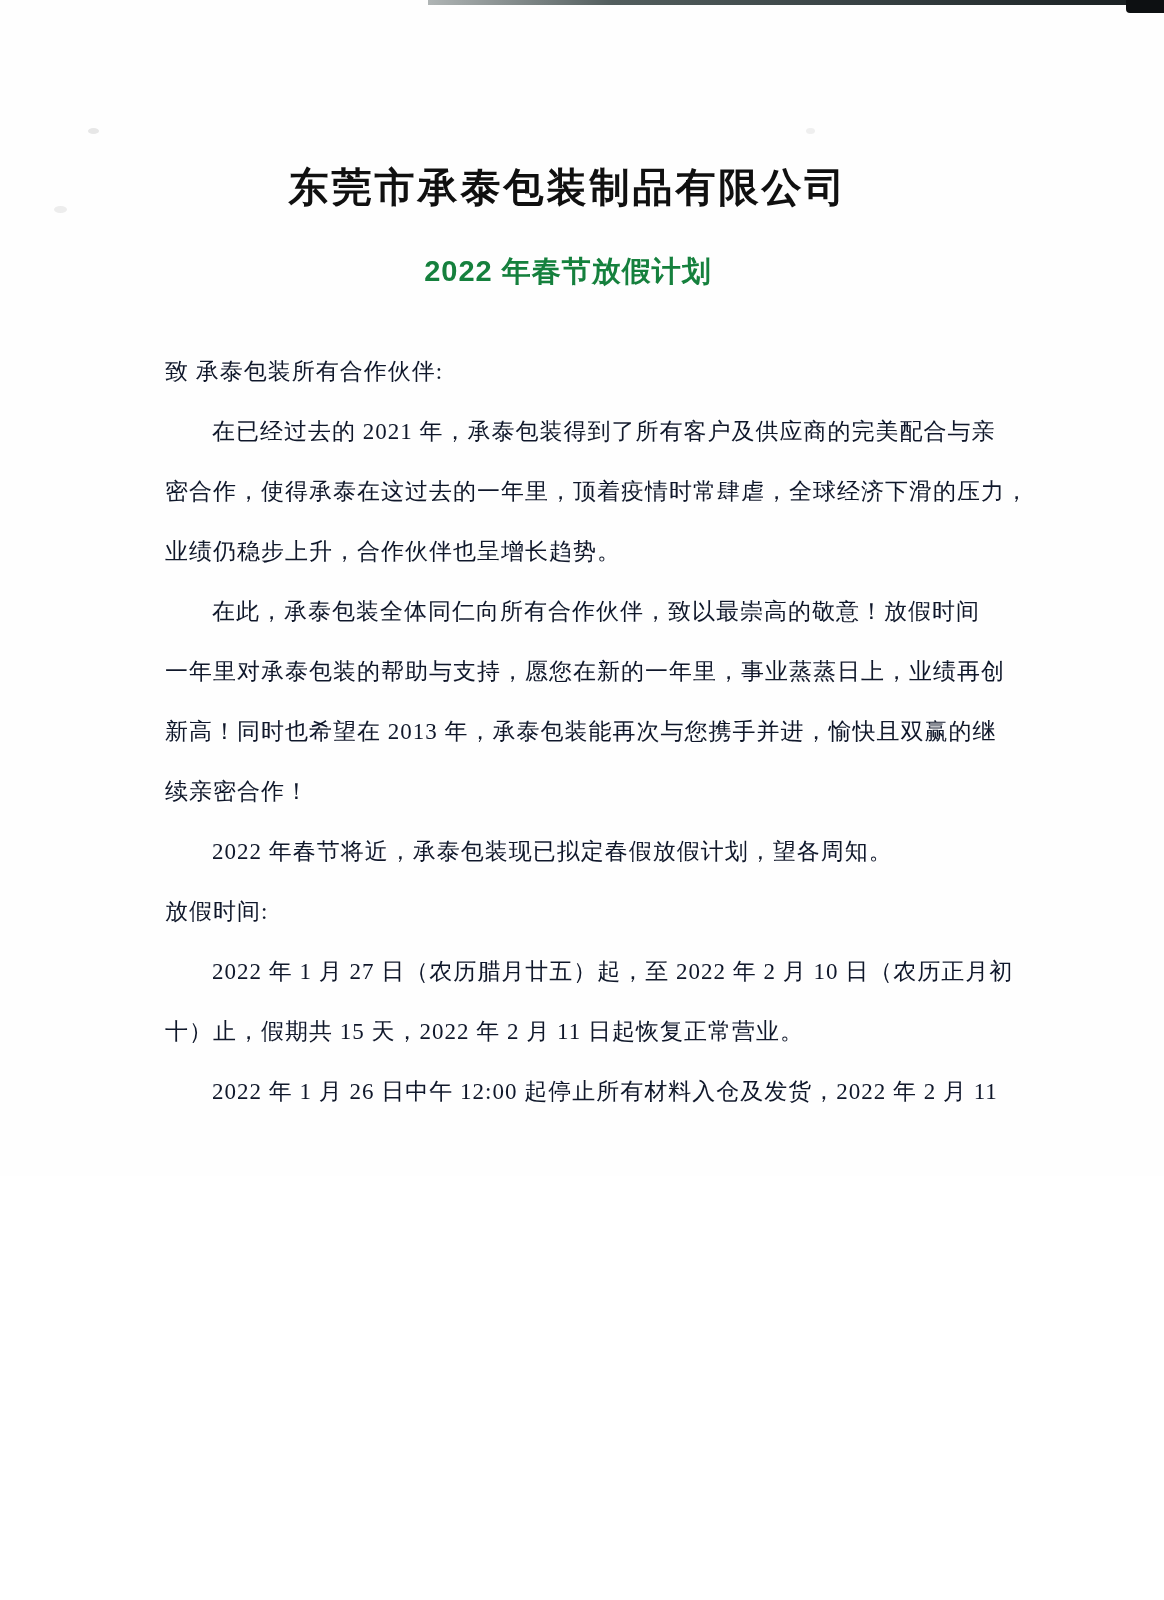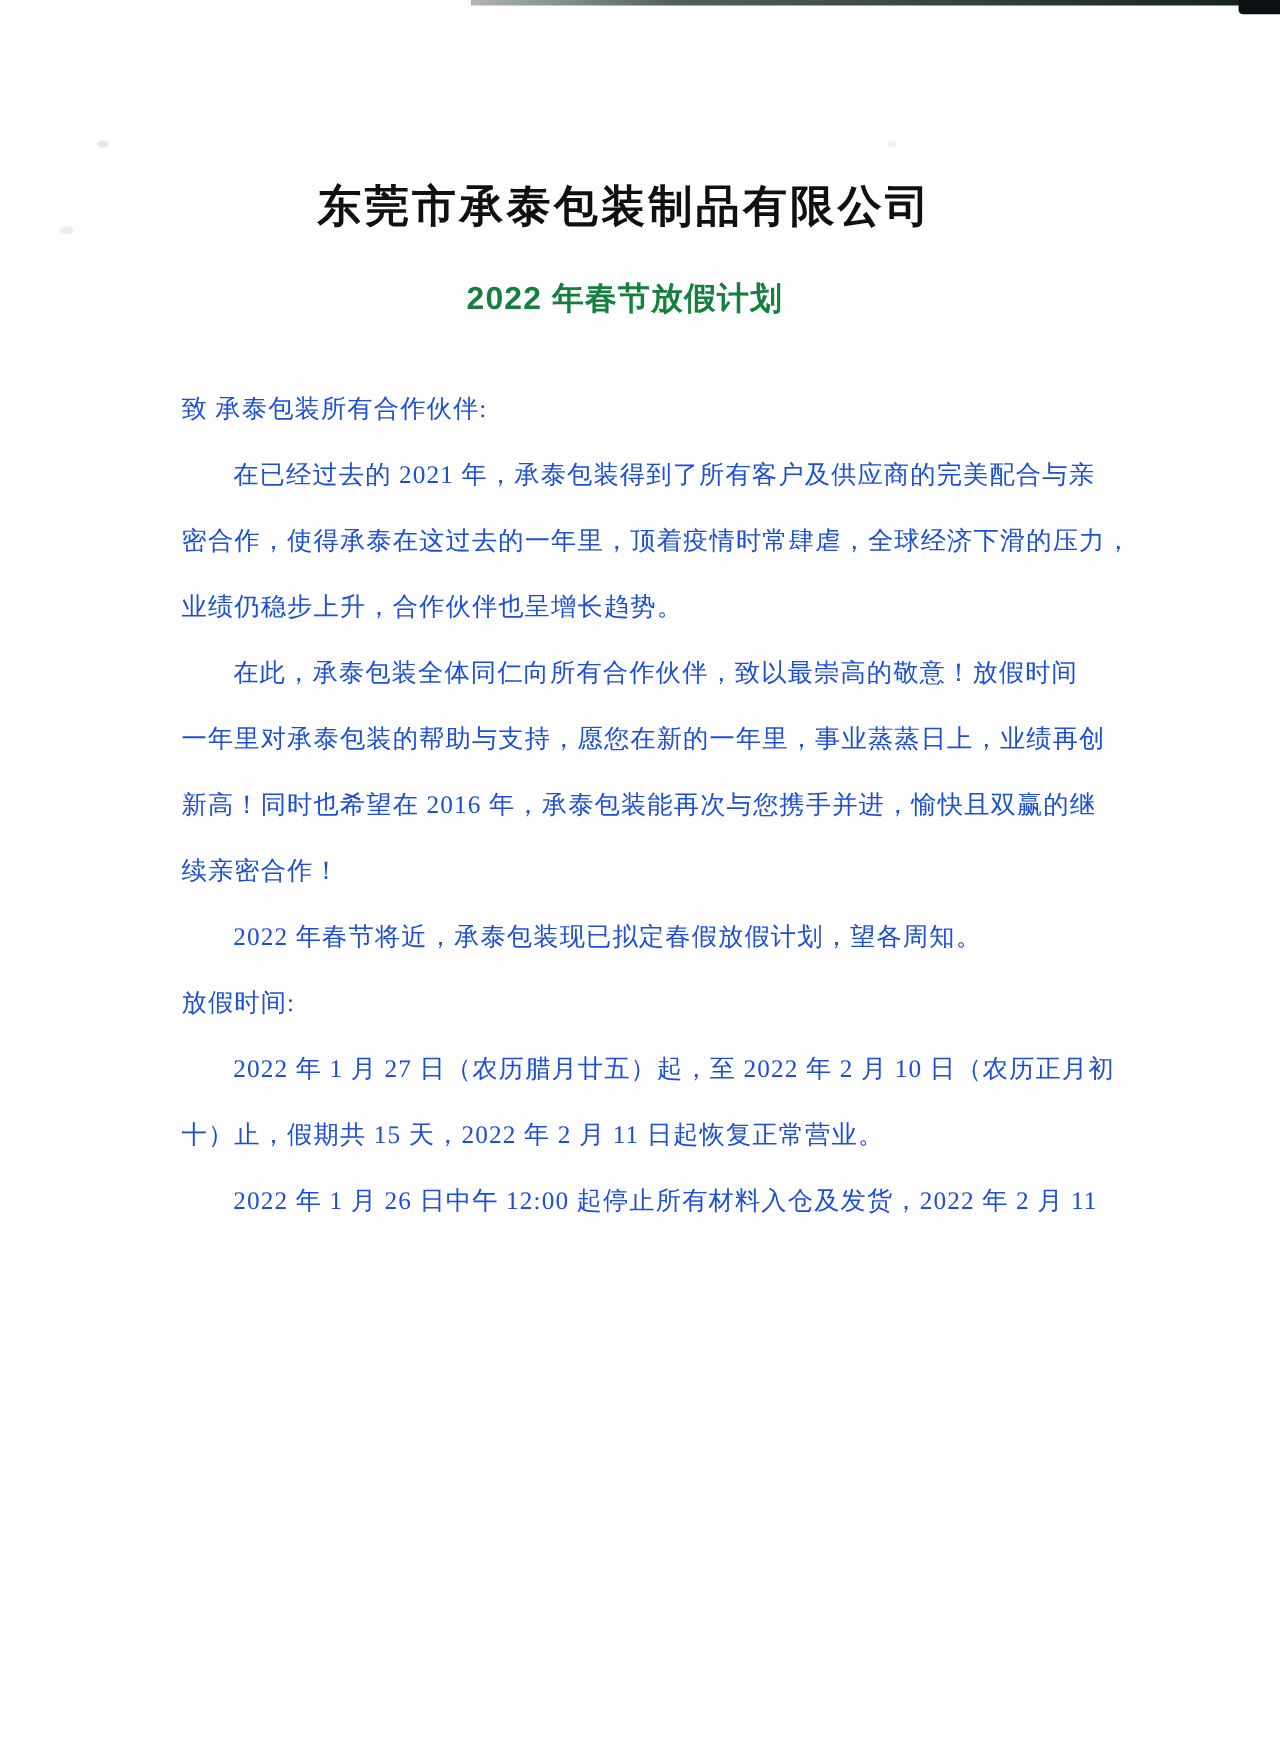--- a/index.html
+++ b/index.html
@@ -38,21 +38,21 @@
   .doc-subtitle {
     position: absolute; top: 252px; left: 0; width: 1136px;
     text-align: center;
     font-family: "Liberation Sans", "DejaVu Sans", sans-serif;
     font-size: 29px; font-weight: bold; letter-spacing: 1px;
     color: #15803d; white-space: nowrap;
   }
 
   .doc-body {
     position: absolute; top: 342px; left: 165px; width: 850px;
-    font-size: 23px; letter-spacing: 1px; color: #1d4ed8;
+    font-size: 23px; letter-spacing: 1px; color: #0f172a;
   }
   .body-line { height: 60px; line-height: 60px; white-space: nowrap; }
   .body-line.indent { padding-left: 47px; }
 
   .closing-company {
     position: absolute; top: 1296px; left: 650px;
     font-size: 24px; letter-spacing: 0px; color: #222; white-space: nowrap;
   }
   .closing-date {
     position: absolute; top: 1356px; left: 785px;
@@ -88,21 +88,21 @@
   <div class="doc-title">东莞市承泰包装制品有限公司</div>
   <div class="doc-subtitle">2022 年春节放假计划</div>
 
   <div class="doc-body">
     <div class="body-line">致 承泰包装所有合作伙伴:</div>
     <div class="body-line indent">在已经过去的 2021 年，承泰包装得到了所有客户及供应商的完美配合与亲</div>
     <div class="body-line">密合作，使得承泰在这过去的一年里，顶着疫情时常肆虐，全球经济下滑的压力，</div>
     <div class="body-line">业绩仍稳步上升，合作伙伴也呈增长趋势。</div>
     <div class="body-line indent">在此，承泰包装全体同仁向所有合作伙伴，致以最崇高的敬意！放假时间</div>
     <div class="body-line">一年里对承泰包装的帮助与支持，愿您在新的一年里，事业蒸蒸日上，业绩再创</div>
-    <div class="body-line">新高！同时也希望在 2016 年，承泰包装能再次与您携手并进，愉快且双赢的继</div>
+    <div class="body-line">新高！同时也希望在 2013 年，承泰包装能再次与您携手并进，愉快且双赢的继</div>
     <div class="body-line">续亲密合作！</div>
     <div class="body-line indent">2022 年春节将近，承泰包装现已拟定春假放假计划，望各周知。</div>
     <div class="body-line">放假时间:</div>
     <div class="body-line indent">2022 年 1 月 27 日（农历腊月廿五）起，至 2022 年 2 月 10 日（农历正月初</div>
     <div class="body-line">十）止，假期共 15 天，2022 年 2 月 11 日起恢复正常营业。</div>
     <div class="body-line indent">2022 年 1 月 26 日中午 12:00 起停止所有材料入仓及发货，2022 年 2 月 11</div>
   </div>
 
   <div class="closing-company">东莞市承泰包装制品有限公司</div>
   <div class="closing-date">2022 年 1 月 7 日</div>

